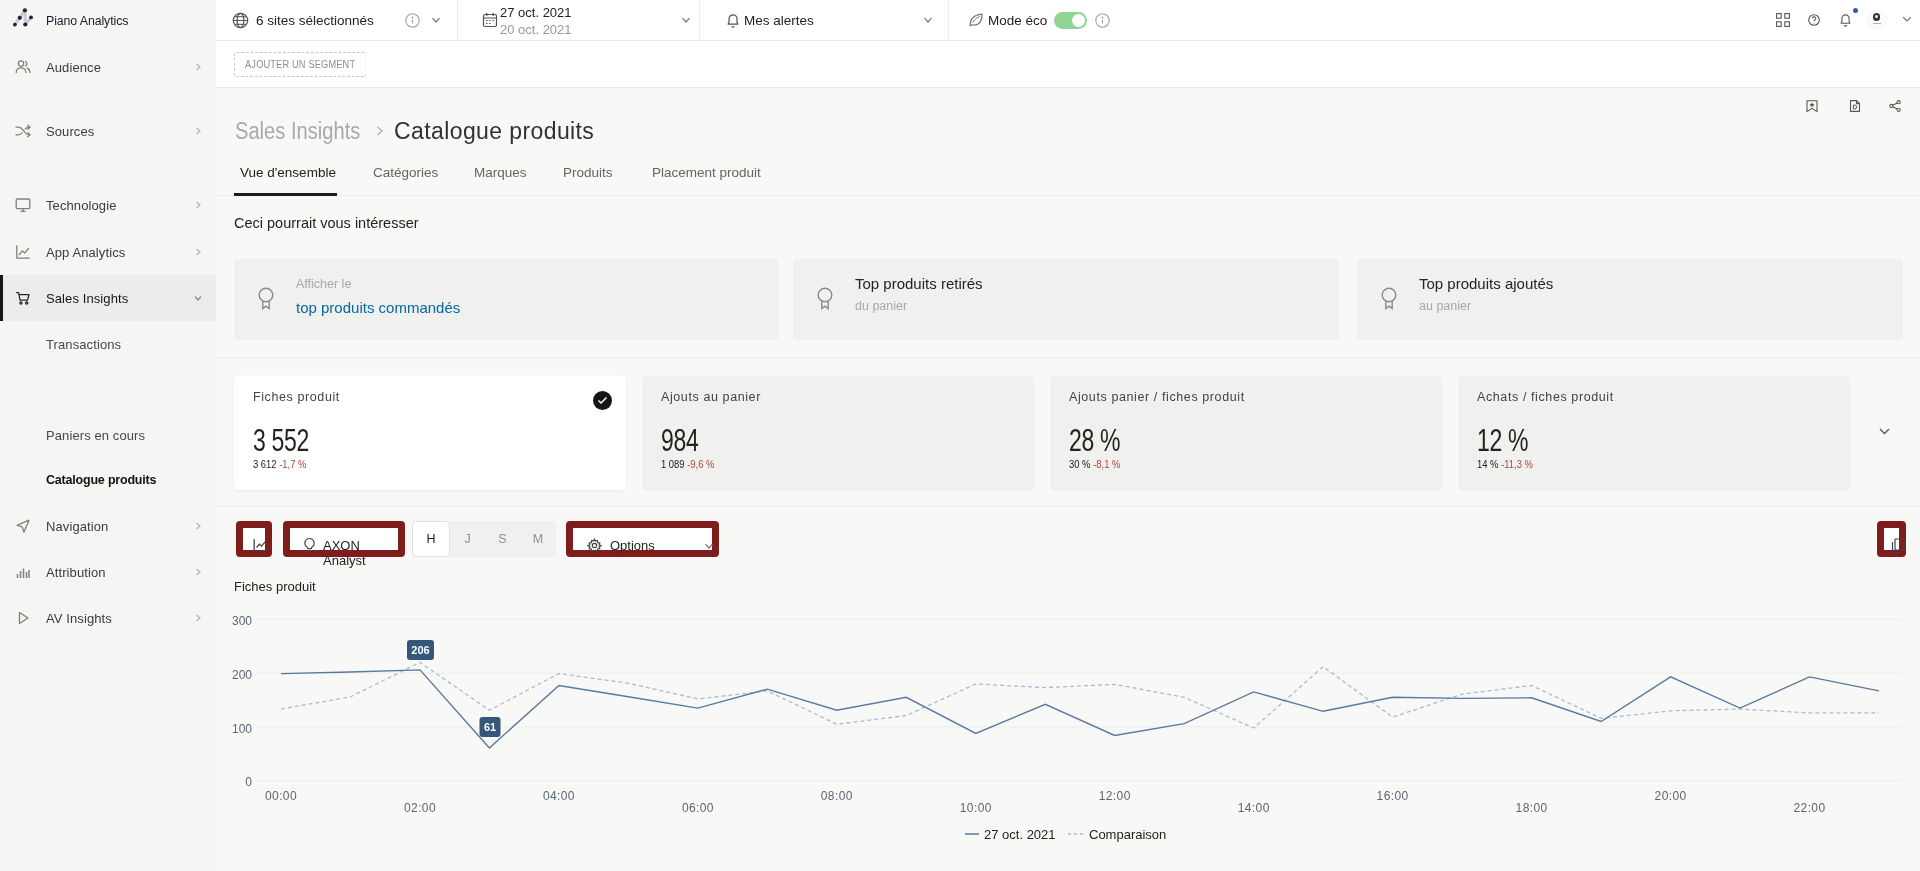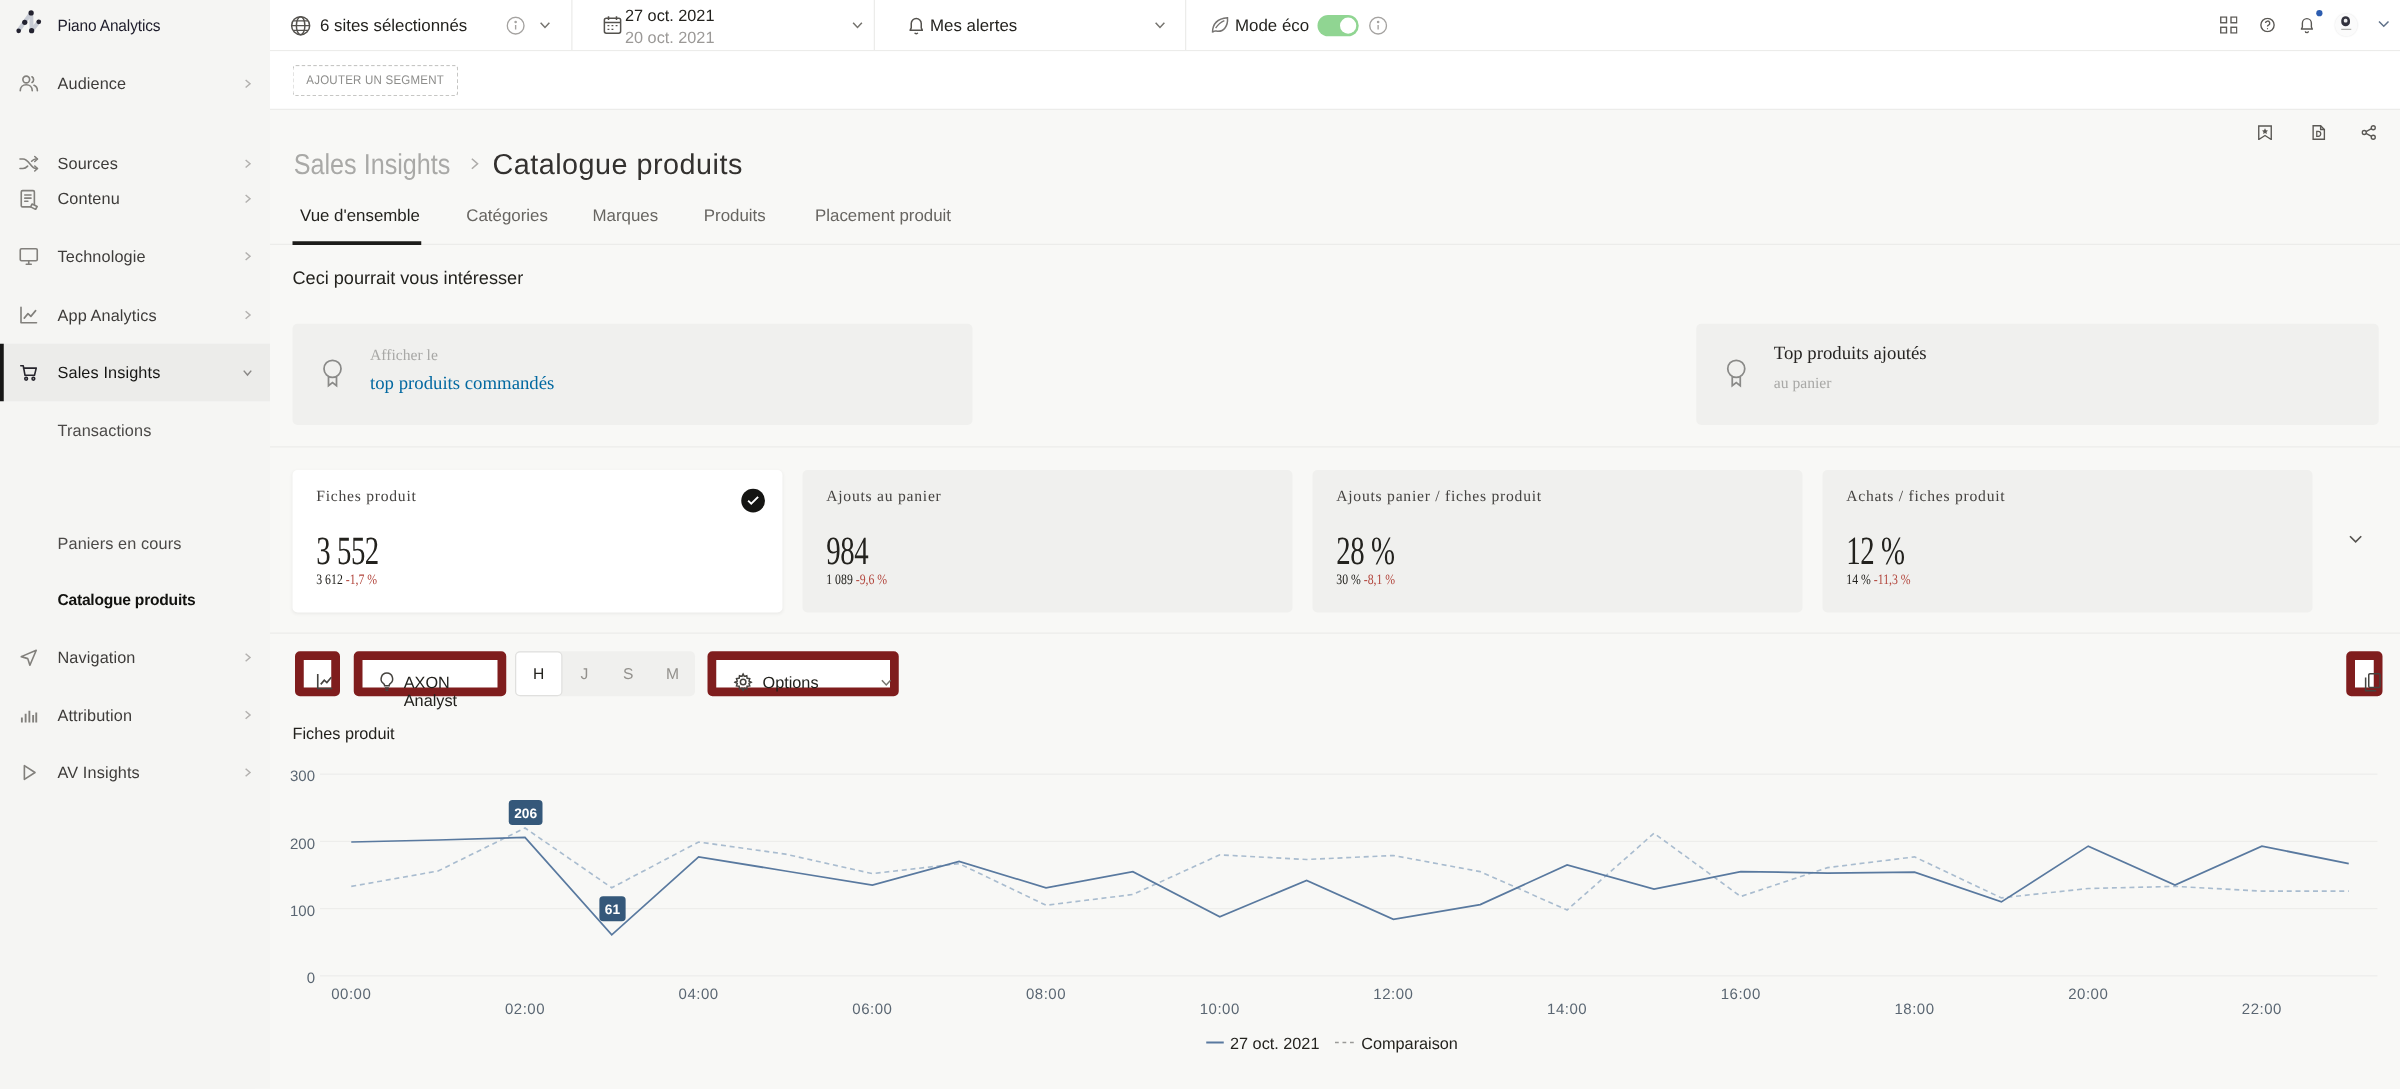--- a/index.html
+++ b/index.html
@@ -25,21 +25,21 @@
   .tb-gray { color:#9b9997; }
 
   
   #segbar { position:absolute; left:216px; top:41px; width:1704px; height:47px; background:#fff; border-bottom:1px solid #ececea; }
   #segbtn { position:absolute; left:18px; top:11px; padding:0 11px; height:25px; line-height:24px; border:1px dashed #c6c6c4; border-radius:3px; font-size:10px; letter-spacing:.2px; color:#8d8d8b; transform:scaleX(.92); transform-origin:left top; }
 
   
   #main { position:absolute; left:216px; top:88px; width:1704px; height:783px; background:#f8f8f6; }
   .hline { position:absolute; left:0; width:1704px; height:1px; background:#ececea; }
 
-  .card { position:absolute; background:#f0f0ee; border-radius:4px;font-family:Liberation Serif, serif; }
+  .card { position:absolute; background:#f0f0ee; border-radius:4px; }
   .kpi-label { position:absolute; left:19px; top:14px; font-size:12.5px; letter-spacing:.6px; color:#454341; }
   .kpi-num { position:absolute; left:19px; top:46px; font-size:32px; color:#23221e; letter-spacing:-.5px; transform:scaleX(.72); transform-origin:left top; white-space:nowrap; }
   .kpi-sub { position:absolute; left:19px; top:81.5px; font-size:11.5px; color:#23221e; transform:scaleX(.82); transform-origin:left top; white-space:nowrap; }
   .kpi-sub .red { color:#b2453c; }
 
   .ctlbtn { position:absolute; top:433px; height:36px; background:#fff; border:7px solid #7f1d1d; border-radius:4px; }
 </style>
 </head>
 <body>
 <div id="app">
@@ -81,33 +81,20 @@
             <path d="M2 12.8 h2.4 c1.5 0 2.7-.8 3.7-1.9 M11.3 7 c0.9-1 2-1.8 3.3-1.8 h1.2"></path>
             <path d="M13.8 3.2 l2.2 2 l-2.2 2"></path>
             <path d="M13.8 10.8 l2.2 2 l-2.2 2"></path>
           </g>
         </svg>
       <span class="lb">Sources</span>
       <svg class="ch" viewBox="0 0 8 8">
           <path d="M2.5 1 L6 4 L2.5 7" fill="none" stroke="#b3b1af" stroke-width="1.2"></path>
         </svg>
     </div>
-    <div class="navitem" style="top:136px">
-      <svg class="ic" viewBox="0 0 18 18">
-          <g class="st">
-            <rect x="3" y="2.5" width="10.5" height="13" rx="1"></rect>
-            <path d="M5.8 6 h5 M5.8 8.5 h5 M5.8 11 h2.5"></path>
-            <path d="M10.5 15.5 l1.2-2.3 l4 2 l-1.2 2.3 z" fill="#f5f5f3"></path>
-          </g>
-        </svg>
-      <span class="lb">Contenu</span>
-      <svg class="ch" viewBox="0 0 8 8">
-          <path d="M2.5 1 L6 4 L2.5 7" fill="none" stroke="#b3b1af" stroke-width="1.2"></path>
-        </svg>
-    </div>
     <div class="navitem" style="top:182px">
       <svg class="ic" viewBox="0 0 18 18">
           <g class="st">
             <rect x="2.2" y="3" width="13.6" height="9.6" rx="1"></rect>
             <path d="M7 15.4 h4 M9 12.8 v2.4"></path>
           </g>
         </svg>
       <span class="lb">Technologie</span>
       <svg class="ch" viewBox="0 0 8 8">
           <path d="M2.5 1 L6 4 L2.5 7" fill="none" stroke="#b3b1af" stroke-width="1.2"></path>
@@ -327,20 +314,30 @@
 
     <div class="card" style="left:18px;top:171px;width:544px;height:81px">
       <svg class="abs" style="left:22px;top:27px" width="20" height="25" viewBox="0 0 20 25">
           <g fill="none" stroke="#8a8a88" stroke-width="1.4">
             <circle cx="10" cy="9" r="6.8"></circle>
             <path d="M6.8 15 v7.6 l3.2-2.5 l3.2 2.5 v-7.6"></path>
           </g>
         </svg>
       <div class="abs" style="left:62px;top:18px;font-size:12.5px;color:#a8a8a6">Afficher le</div>
       <div class="abs" style="left:62px;top:40px;font-size:15px;color:#0369a1">top produits commandés</div>
+    </div>
+    <div class="card" style="left:577px;top:171px;width:546px;height:81px">
+      <svg class="abs" style="left:22px;top:27px" width="20" height="25" viewBox="0 0 20 25">
+          <g fill="none" stroke="#8a8a88" stroke-width="1.4">
+            <circle cx="10" cy="9" r="6.8"></circle>
+            <path d="M6.8 15 v7.6 l3.2-2.5 l3.2 2.5 v-7.6"></path>
+          </g>
+        </svg>
+      <div class="abs" style="left:62px;top:16px;font-size:15px;color:#262422">Top produits retirés</div>
+      <div class="abs" style="left:62px;top:40px;font-size:12.5px;color:#a8a8a6">du panier</div>
     </div>
     <div class="card" style="left:1141px;top:171px;width:546px;height:81px">
       <svg class="abs" style="left:22px;top:27px" width="20" height="25" viewBox="0 0 20 25">
           <g fill="none" stroke="#8a8a88" stroke-width="1.4">
             <circle cx="10" cy="9" r="6.8"></circle>
             <path d="M6.8 15 v7.6 l3.2-2.5 l3.2 2.5 v-7.6"></path>
           </g>
         </svg>
       <div class="abs" style="left:62px;top:16px;font-size:15px;color:#262422">Top produits ajoutés</div>
       <div class="abs" style="left:62px;top:40px;font-size:12.5px;color:#a8a8a6">au panier</div>

